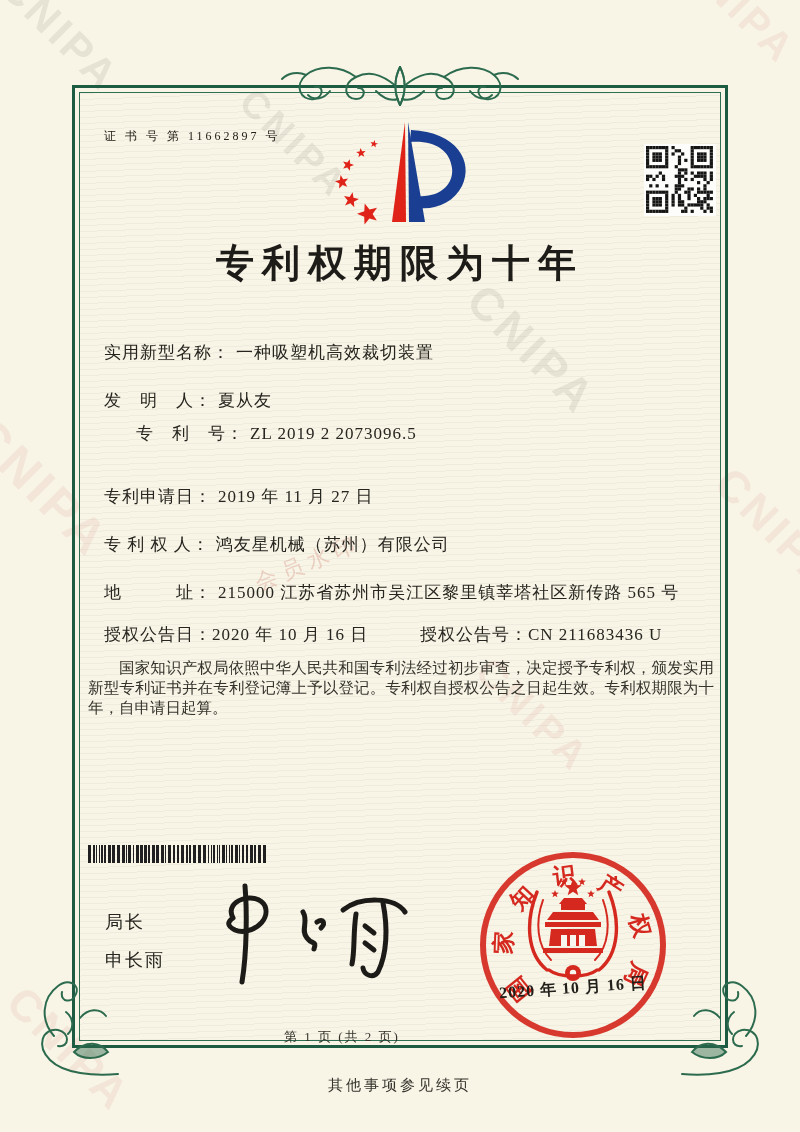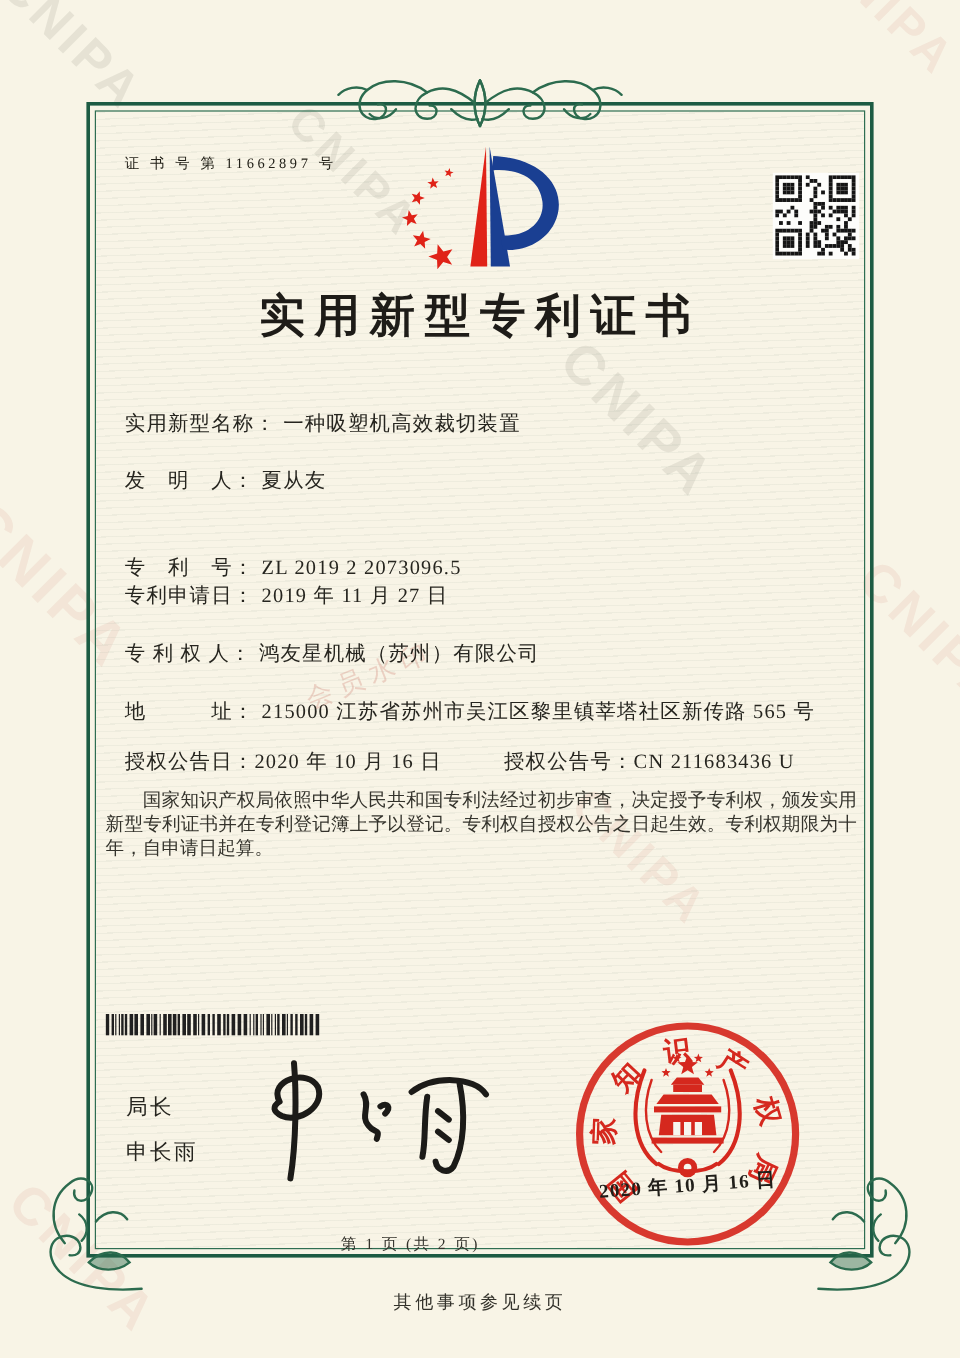--- a/index.html
+++ b/index.html
@@ -55,21 +55,21 @@
   .logo{position:absolute;left:312px;top:118px;z-index:5;}
   .qr{position:absolute;left:644px;top:144px;width:68px;height:68px;background:#fdfdfb;z-index:5;padding:2px;}
   .doc-title{
     position:absolute;left:0;top:238px;width:800px;text-align:center;z-index:5;
     font-size:38px;font-weight:bold;letter-spacing:8px;color:#1e1c18;
   }
   
   .field-row{position:absolute;left:104px;z-index:5;font-size:17px;white-space:nowrap;color:#26251f;}
   .field-row .lab{letter-spacing:1px;}
   .field-row .val{margin-left:6px;letter-spacing:1px;}
-  .fr0{top:341px;} .fr1{top:389px;} .fr2{top:461px;} .fr3{top:485px;} .fr4{top:533px;} .fr5{top:581px;}
+  .fr0{top:341px;} .fr1{top:389px;} .fr2{top:422px;margin-left:32px;} .fr3{top:485px;} .fr4{top:533px;} .fr5{top:581px;}
   .grant-date{position:absolute;left:104px;top:623px;font-size:17px;z-index:5;white-space:nowrap;letter-spacing:1px;}
   .grant-no{position:absolute;left:420px;top:623px;font-size:17px;z-index:5;white-space:nowrap;letter-spacing:1px;}
   
   .body-text{
     position:absolute;left:88px;top:658px;width:626px;z-index:5;
     font-size:15.5px;line-height:20px;text-align:justify;color:#34332c;
   }
   .body-text p{margin:0;text-indent:2em;}
   
   .barcode{position:absolute;left:88px;top:845px;z-index:5;}
@@ -361,21 +361,21 @@
       <rect x="0" y="60" width="3" height="3"></rect>
       <rect x="3" y="60" width="3" height="3"></rect>
       <rect x="6" y="60" width="3" height="3"></rect>
       <rect x="9" y="60" width="3" height="3"></rect>
       <rect x="12" y="60" width="3" height="3"></rect>
       <rect x="15" y="60" width="3" height="3"></rect>
       <rect x="18" y="60" width="3" height="3"></rect>
     </g>
 </svg>
 
-<div class="doc-title">实用新型专利证书</div>
+<div class="doc-title">专利权期限为十年</div>
 
 <div class="field-row fr0">
   <span class="lab">实用新型名称：</span><span class="val">一种吸塑机高效裁切装置</span>
 </div>
 <div class="field-row fr1">
   <span class="lab">发　明　人：</span><span class="val">夏从友</span>
 </div>
 <div class="field-row fr2">
   <span class="lab">专　利　号：</span><span class="val">ZL 2019 2 2073096.5</span>
 </div>

